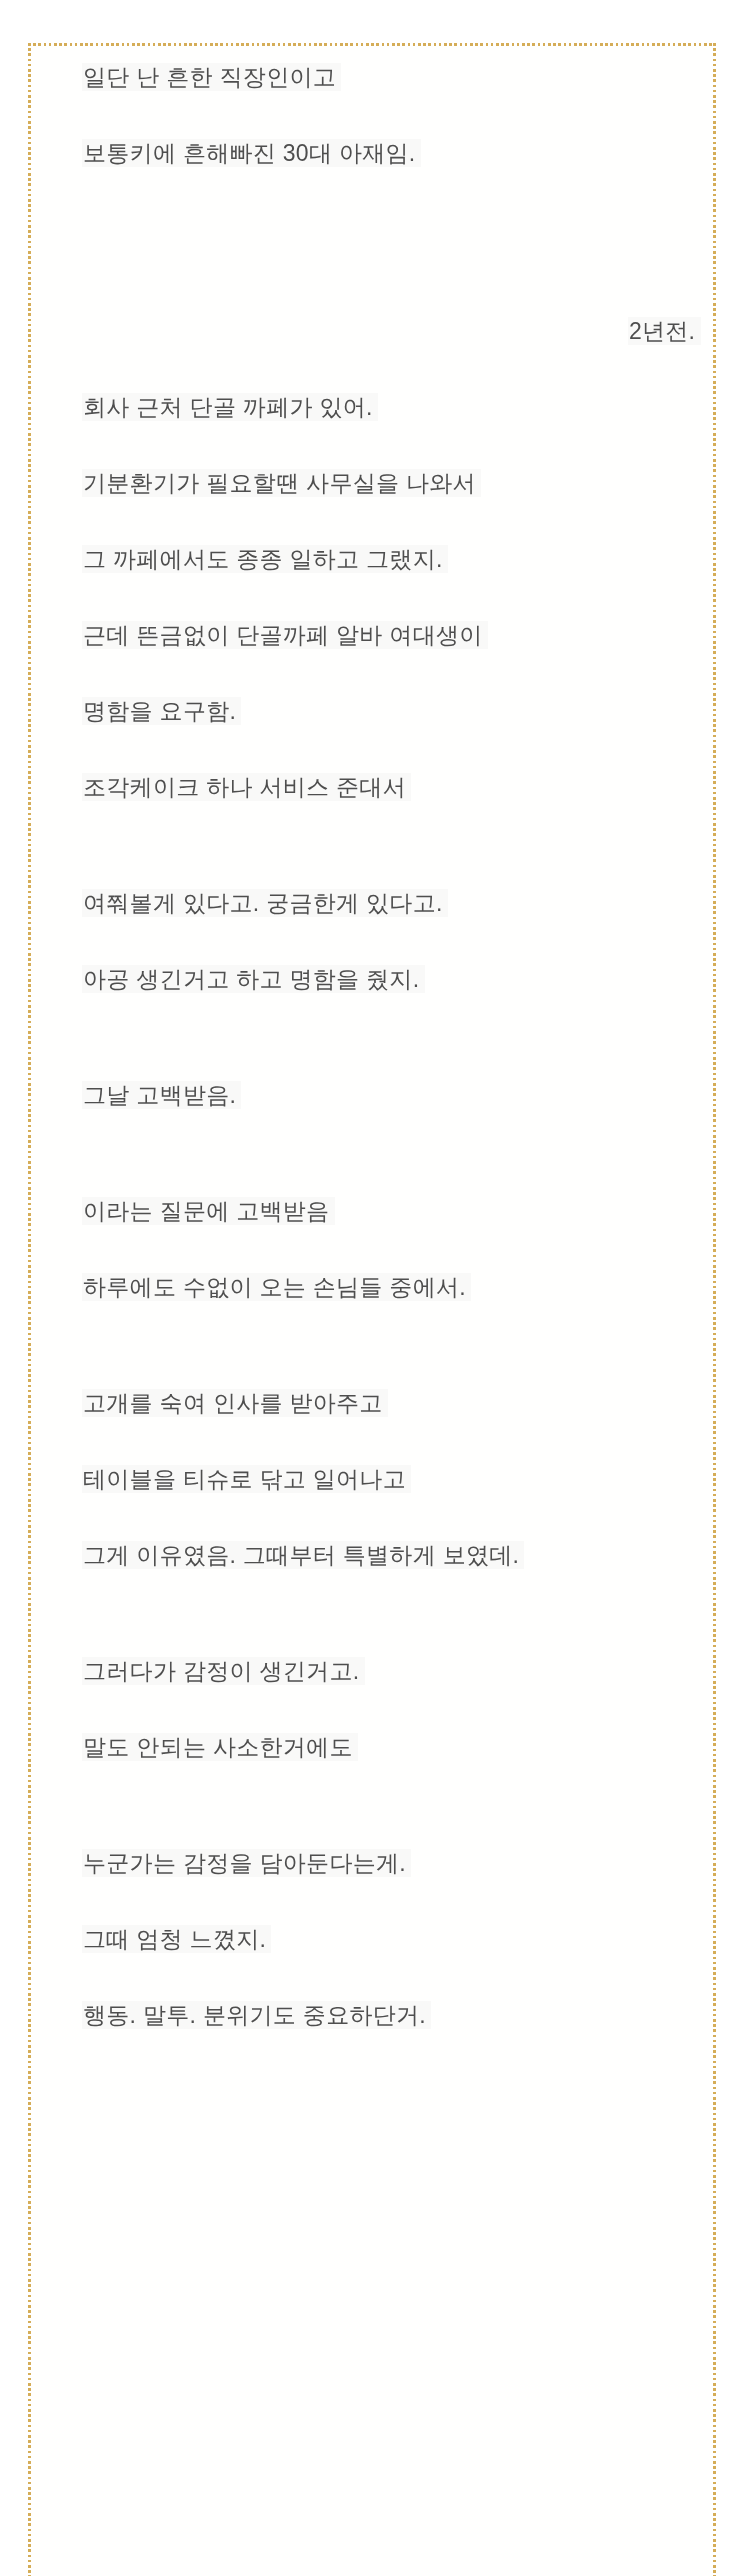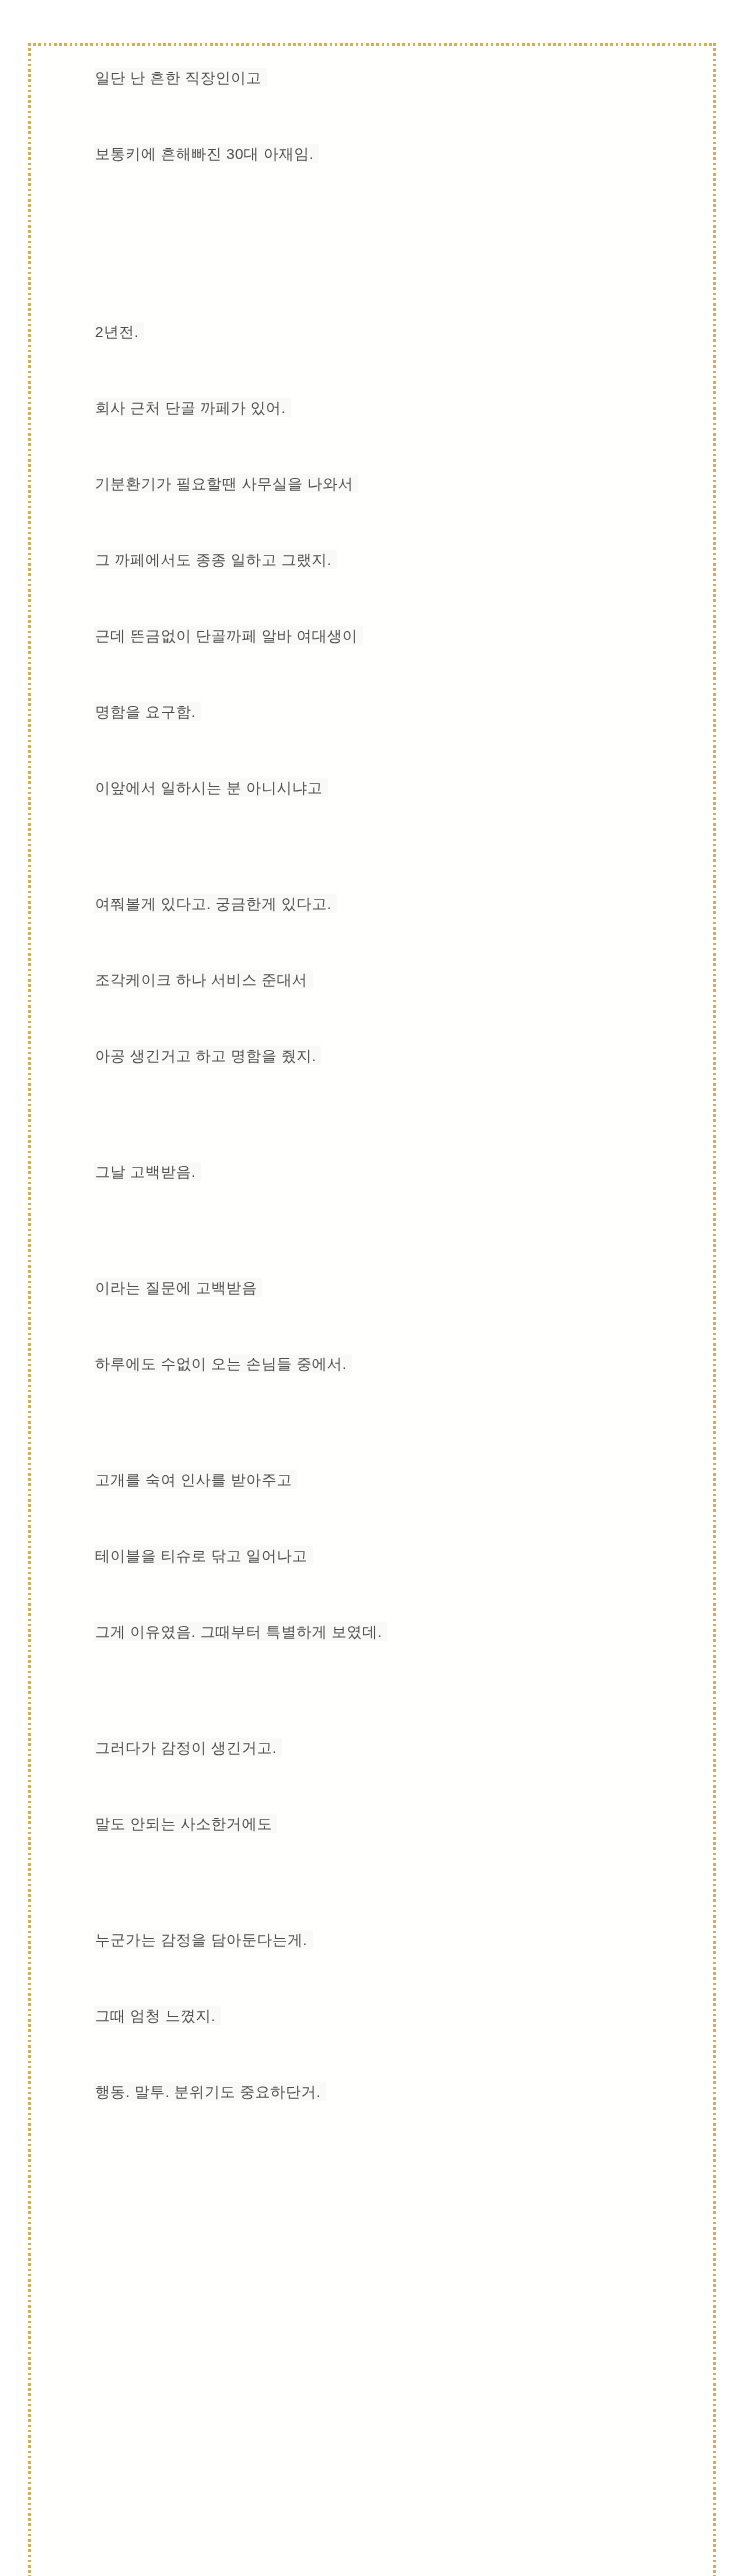--- a/index.html
+++ b/index.html
@@ -36,36 +36,36 @@
   }
   .frame-border.right {
     right: 0; top: 0; bottom: 0; width: 2.6px;
     background-image: repeating-linear-gradient(180deg, var(--dot) 0 2.6px, transparent 2.6px 5.2px);
   }
   .post-content {
     position: relative;
     padding: 18.5px 15.5px 0 55px;
   }
   .line {
-    margin: 12px;
-    font-size: 15px;
+    margin: 0;
+    font-size: 23px;
     line-height: 31px;
     letter-spacing: 0.3px;
     color: var(--ink);
     white-space: nowrap;
   }
   .line-text {
     background: rgba(0, 0, 0, 0.022); 
     padding: 1px 5.2px 1px 1px;
     margin-left: -1px;
   }
   .gap-first  { margin-top: 0; }
   .gap-normal { margin-top: 45px;  }  
   .gap-medium { margin-top: 85px; }  
-  .gap-large  { margin-top: 147px; }  
+  .gap-large  { margin-top: 147px; text-align: right; }  
 </style>
 </head>
 <body style="background: rgb(255, 255, 255);">
 
 <div class="post-frame">
   <div class="frame-border top"></div>
   <div class="frame-border left"></div>
   <div class="frame-border right"></div>
 
   <div class="post-content">
@@ -87,27 +87,24 @@
       <p class="line gap-normal">
     <span class="line-text">그 까페에서도 종종 일하고 그랬지.</span>
   </p>
       <p class="line gap-normal">
     <span class="line-text">근데 뜬금없이 단골까페 알바 여대생이</span>
   </p>
       <p class="line gap-normal">
     <span class="line-text">명함을 요구함.</span>
   </p>
       <p class="line gap-normal">
-    <span class="line-text">이앞에서 일하시는 분 아니시냐고</span>
+    <span class="line-text">조각케이크 하나 서비스 준대서</span>
   </p>
       <p class="line gap-medium">
     <span class="line-text">여쭤볼게 있다고. 궁금한게 있다고.</span>
-  </p>
-      <p class="line gap-normal">
-    <span class="line-text">조각케이크 하나 서비스 준대서</span>
   </p>
       <p class="line gap-normal">
     <span class="line-text">아공 생긴거고 하고 명함을 줬지.</span>
   </p>
       <p class="line gap-medium">
     <span class="line-text">그날 고백받음.</span>
   </p>
       <p class="line gap-medium">
     <span class="line-text">이라는 질문에 고백받음</span>
   </p>

